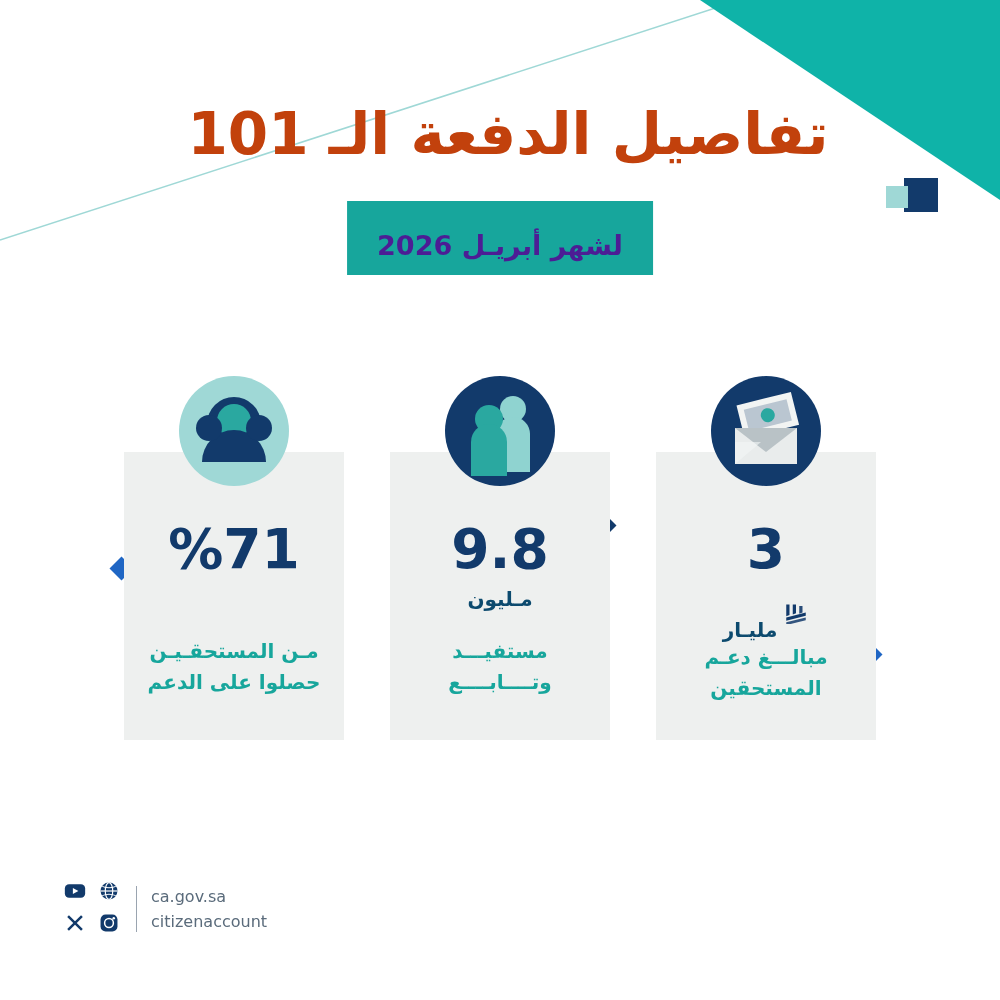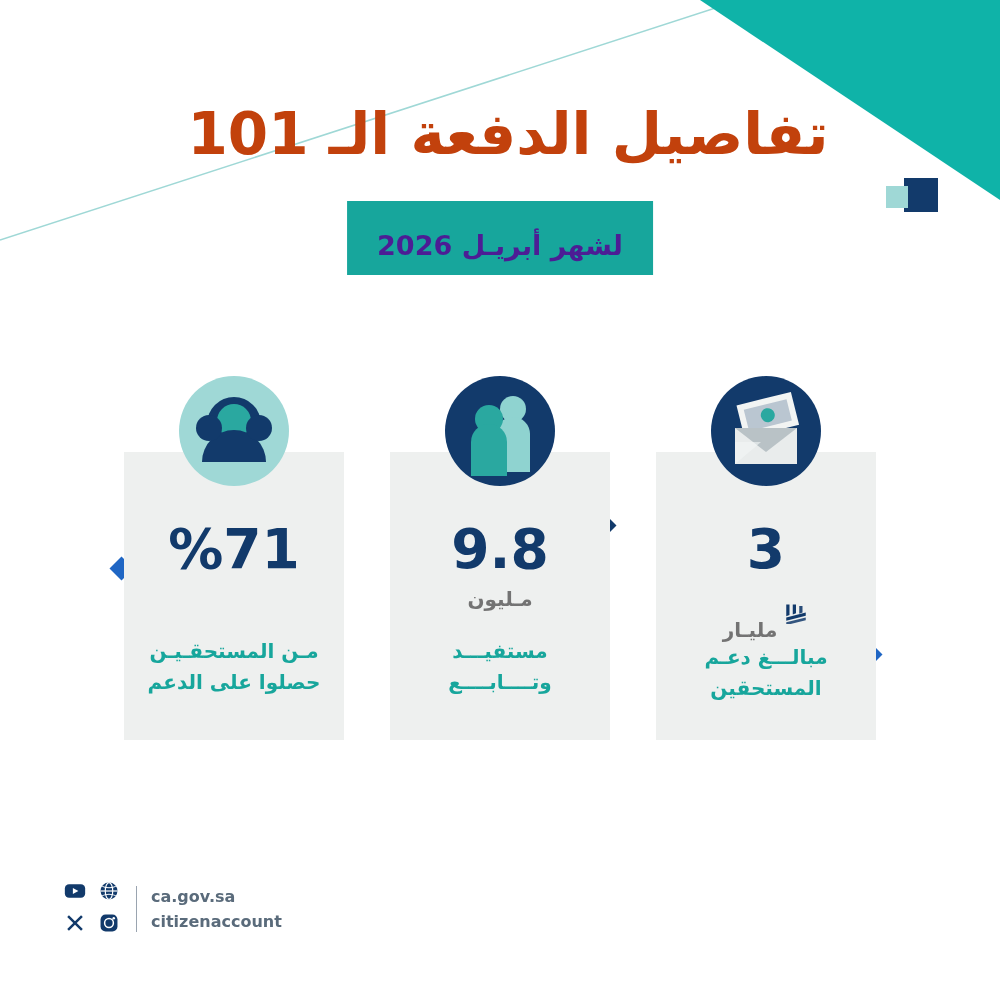--- a/index.html
+++ b/index.html
@@ -102,21 +102,21 @@
     margin-top: 70px;
     color: #123a6b;
     font-size: 55px;
     font-weight: bold;
     line-height: 1;
     direction: ltr;
     white-space: nowrap;
   }
   .card .unit {
     margin-top: 10px;
-    color: #737373;
+    color: #0c4a6e;
     font-size: 20px;
     font-weight: bold;
     letter-spacing: 3px;
     direction: rtl;
     display: flex;
     align-items: center;
     gap: 6px;
     white-space: nowrap;
   }
   .card .unit .riyal-mark { display: inline-block; margin-top: 31px; }
@@ -170,21 +170,20 @@
     background: #9aa4b0;
   }
   .footer-text {
     display: flex;
     flex-direction: column;
     justify-content: center;
     gap: 6px;
     color: #5a6b7b;
     font-size: 16px;
     direction: ltr;
-    font-weight: bold;
   }
 
   .brand {
     position: absolute;
     bottom: 52px;
     right: 58px;
     display: flex;
     flex-direction: row;
     align-items: center;
     gap: 12px;

